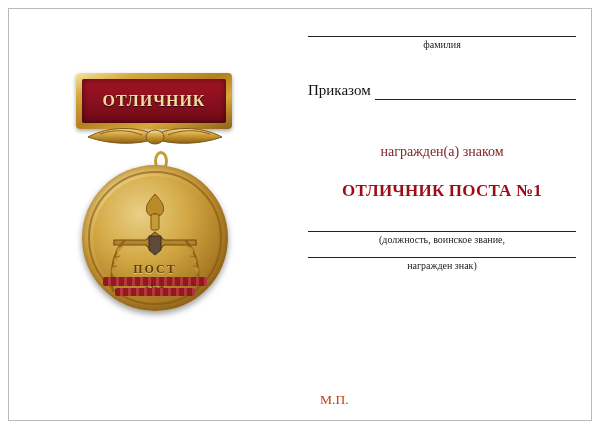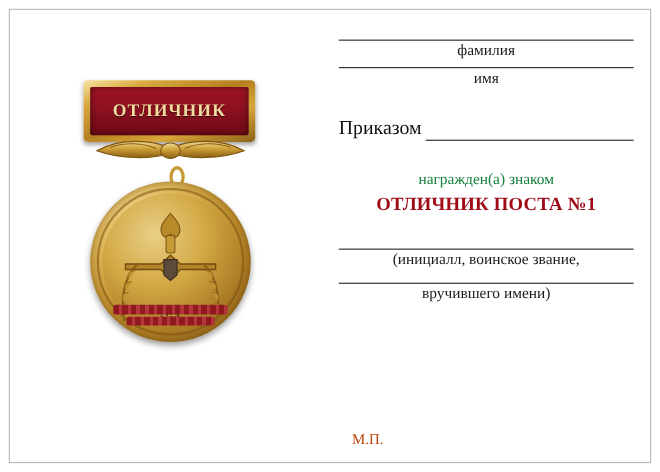--- a/index.html
+++ b/index.html
@@ -202,58 +202,58 @@
   .line-row {
     position: relative;
     margin-bottom: 0;
   }
   .rule {
     border-bottom: 1px solid #222;
     height: 0;
   }
   .caption {
     text-align: center;
-    font-size: 14px;
+    font-size: 10px;
     color: #1a1a1a;
     padding-top: 2px;
     font-family: "Liberation Serif", serif;
   }
   .field-line {
     display: flex;
     align-items: flex-end;
-    font-size: 18px;
+    font-size: 15px;
     color: #111;
   }
   .field-line .lbl {
     white-space: nowrap;
     padding-right: 4px;
     padding-bottom: 1px;
   }
   .field-line .fill {
     flex: 1 1 auto;
     border-bottom: 1px solid #222;
     height: 14px;
   }
   .fill.sm { flex: 0 0 42px; }
   .fill.md { flex: 0 0 78px; }
   .fill.xs { flex: 0 0 26px; }
   .fill.tiny { flex: 0 0 34px; }
   .awarded {
     text-align: center;
     font-size: 14px;
-    color: #15803d;
-    margin-top: 8px;
+    color: #7f1d1d;
+    margin-top: 24px;
   }
   .award-title {
     text-align: center;
     font-size: 17px;
     font-weight: bold;
     color: #9e0b16;
     letter-spacing: 0.2px;
-    margin-top: 4px;
+    margin-top: 21px;
   }
   .mp {
     position: absolute;
     left: 12px;
     bottom: -2px;
     font-size: 13.5px;
     color: #c2410c;
   }
   .spacer-6 { height: 6px; }
   .spacer-10 { height: 10px; }
@@ -322,41 +322,38 @@
         <div class="laurel-right">
           <svg width="26" height="56" viewBox="0 0 26 56">
             <path d="M6 2 C 18 14, 22 30, 18 54" fill="none" stroke="#8a6016" stroke-width="2"></path>
             <path d="M8 8 C 14 8, 16 12, 14 16" fill="#c09231" stroke="#8a6016" stroke-width="0.8"></path>
             <path d="M11 18 C 17 18, 19 22, 17 26" fill="#c09231" stroke="#8a6016" stroke-width="0.8"></path>
             <path d="M14 28 C 20 28, 21 32, 19 36" fill="#c09231" stroke="#8a6016" stroke-width="0.8"></path>
             <path d="M16 38 C 21 38, 22 42, 20 46" fill="#c09231" stroke="#8a6016" stroke-width="0.8"></path>
           </svg>
         </div>
 
+        <div class="post-text">ПОСТ</div>
         <div class="no1-text">№1</div>
 
         <div class="red-band"></div>
         <div class="red-band b2"></div>
       </div>
     </div>
   </div>
 
   <div id="cert">
 
     <div class="line-row">
       <div class="rule"></div>
       <div class="caption">фамилия</div>
     </div>
 
     <div class="spacer-6"></div>
 
-    <div class="line-row">
-      <div class="rule"></div>
-      <div class="caption">имя</div>
-    </div>
 
     <div class="spacer-6"></div>
 
 
     <div class="spacer-20"></div>
 
     <div class="field-line">
       <span class="lbl">Приказом</span>
       <span class="fill"></span>
     </div>
@@ -365,28 +362,28 @@
 
 
     <div class="awarded">награжден(а) знаком</div>
     <div class="award-title">ОТЛИЧНИК ПОСТА №1</div>
 
     <div class="spacer-20"></div>
     <div class="spacer-10"></div>
 
     <div class="line-row">
       <div class="rule"></div>
-      <div class="caption">(инициалл, воинское звание,</div>
+      <div class="caption">(должность, воинское звание,</div>
     </div>
 
     <div class="spacer-6"></div>
 
 
     <div class="spacer-6"></div>
 
     <div class="line-row">
       <div class="rule"></div>
-      <div class="caption">вручившего имени)</div>
+      <div class="caption">награжден знак)</div>
     </div>
 
     <div class="mp">М.П.</div>
   </div>
 </div>
 
 </body></html>

